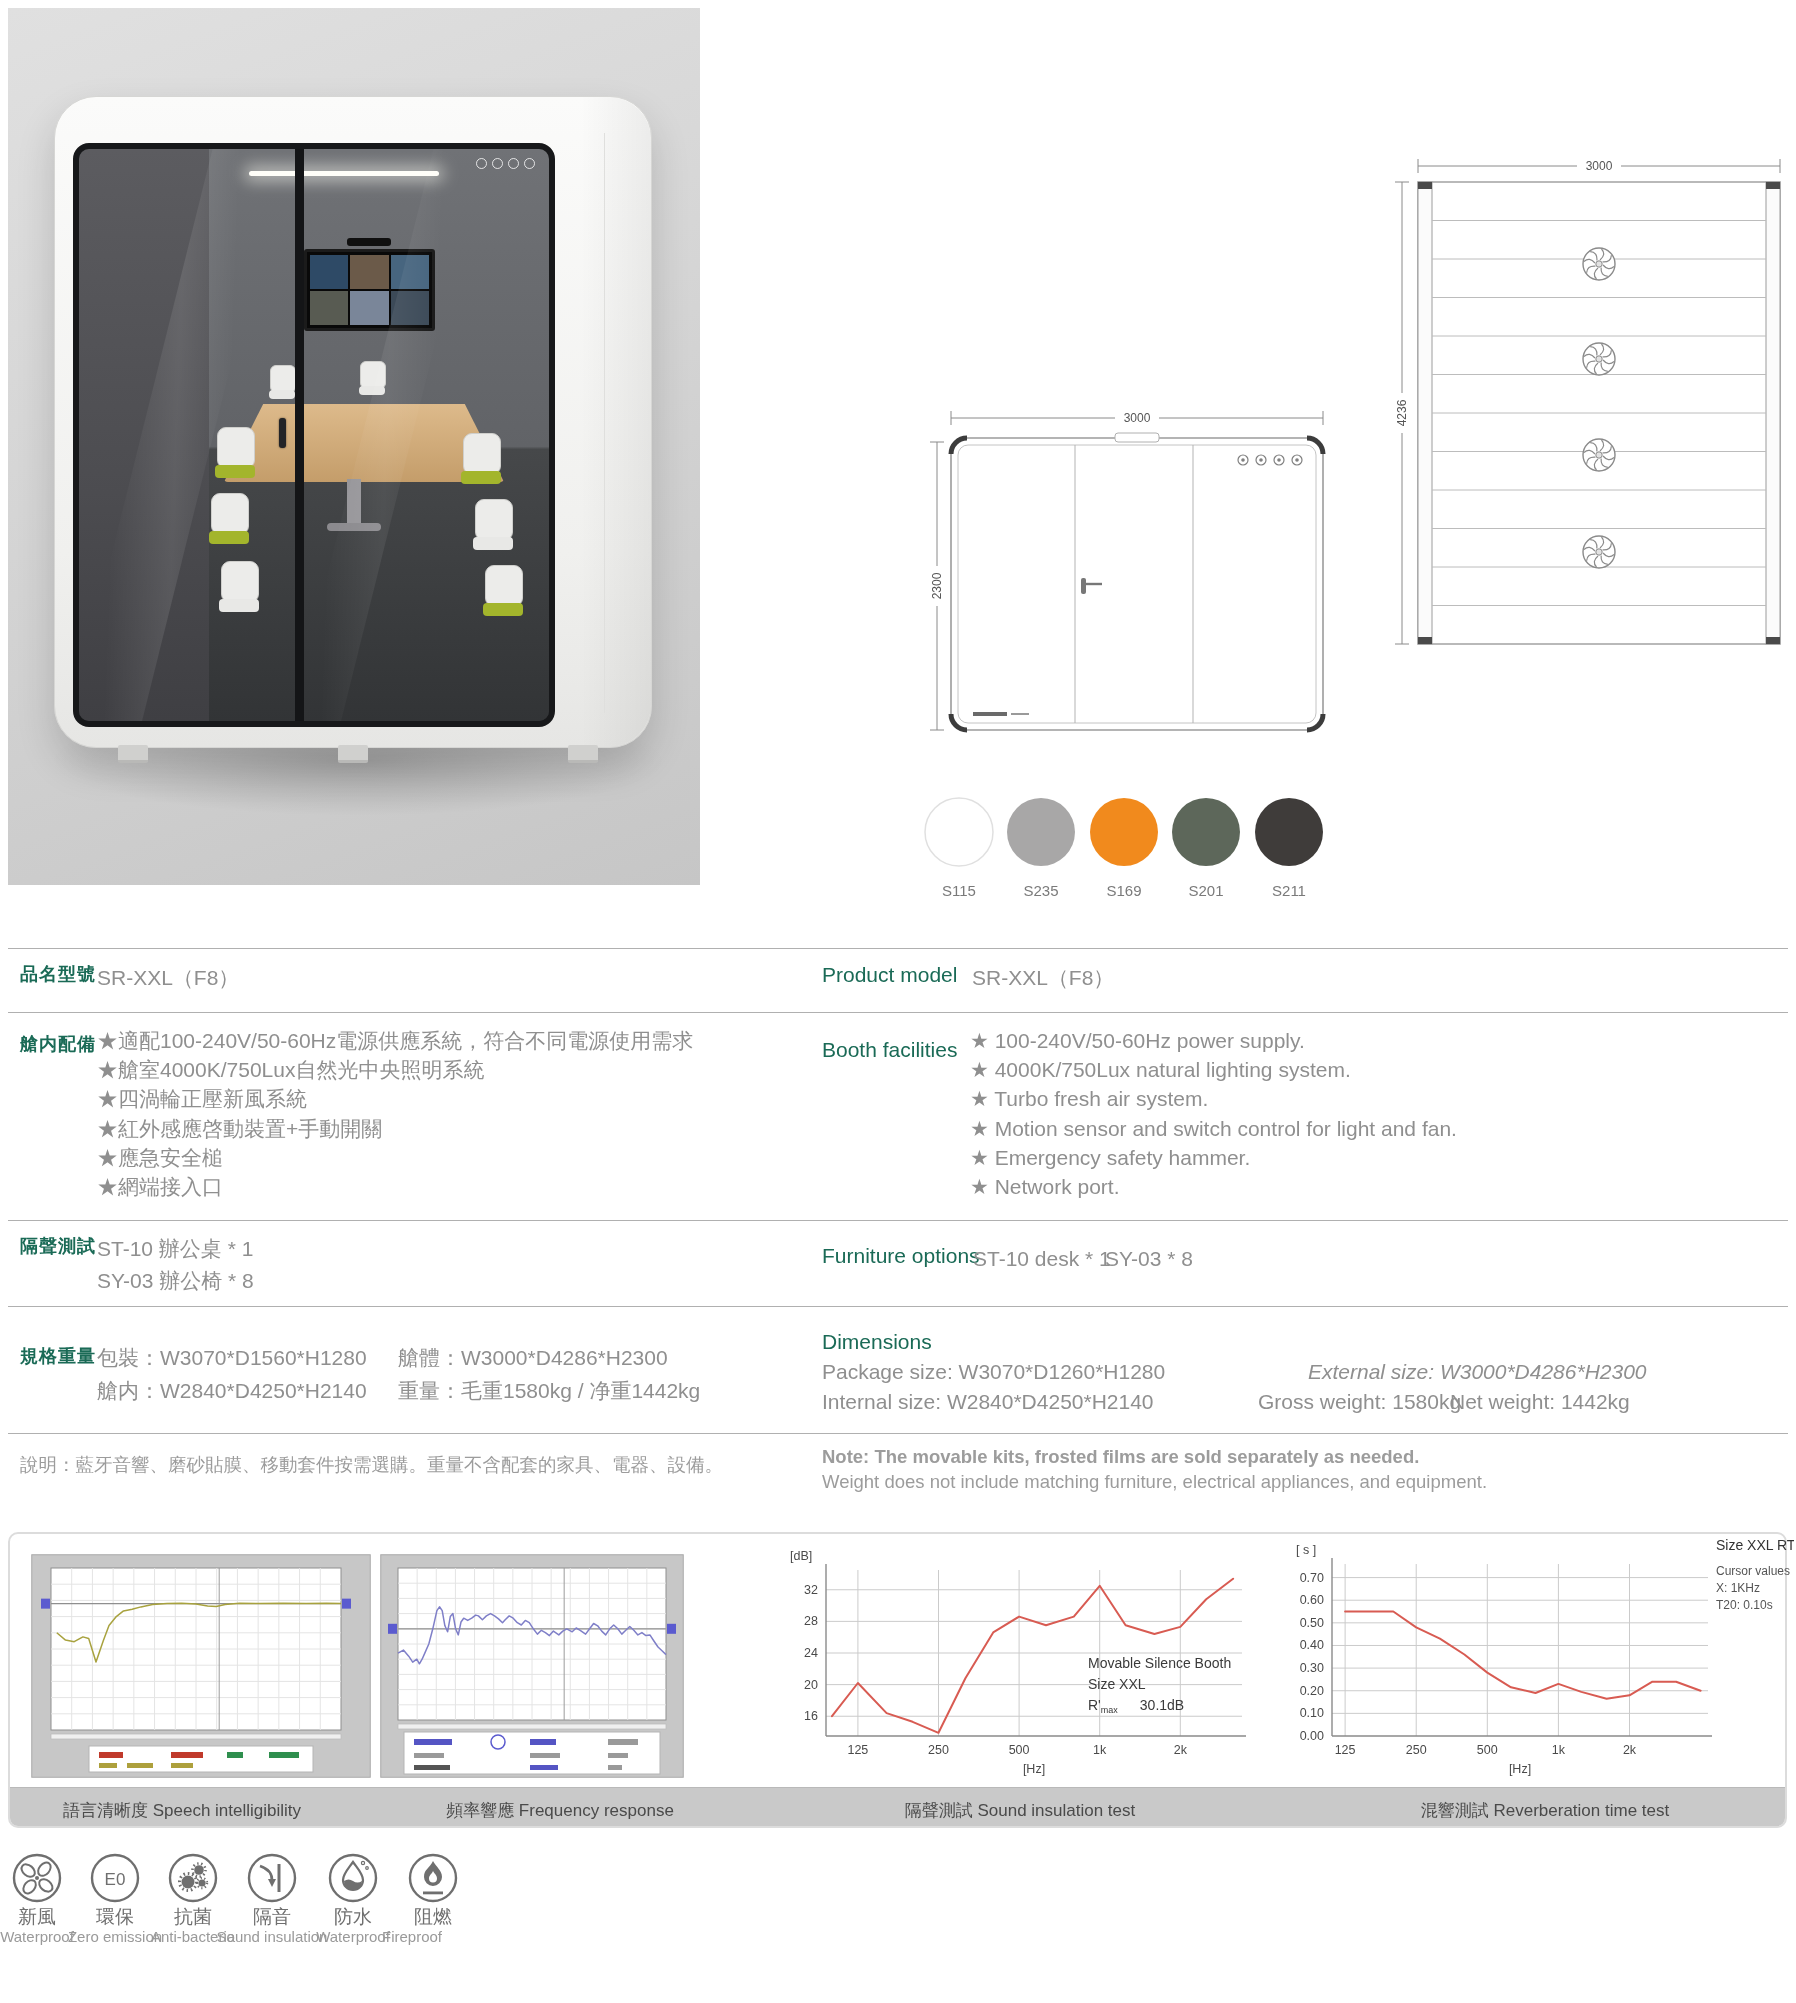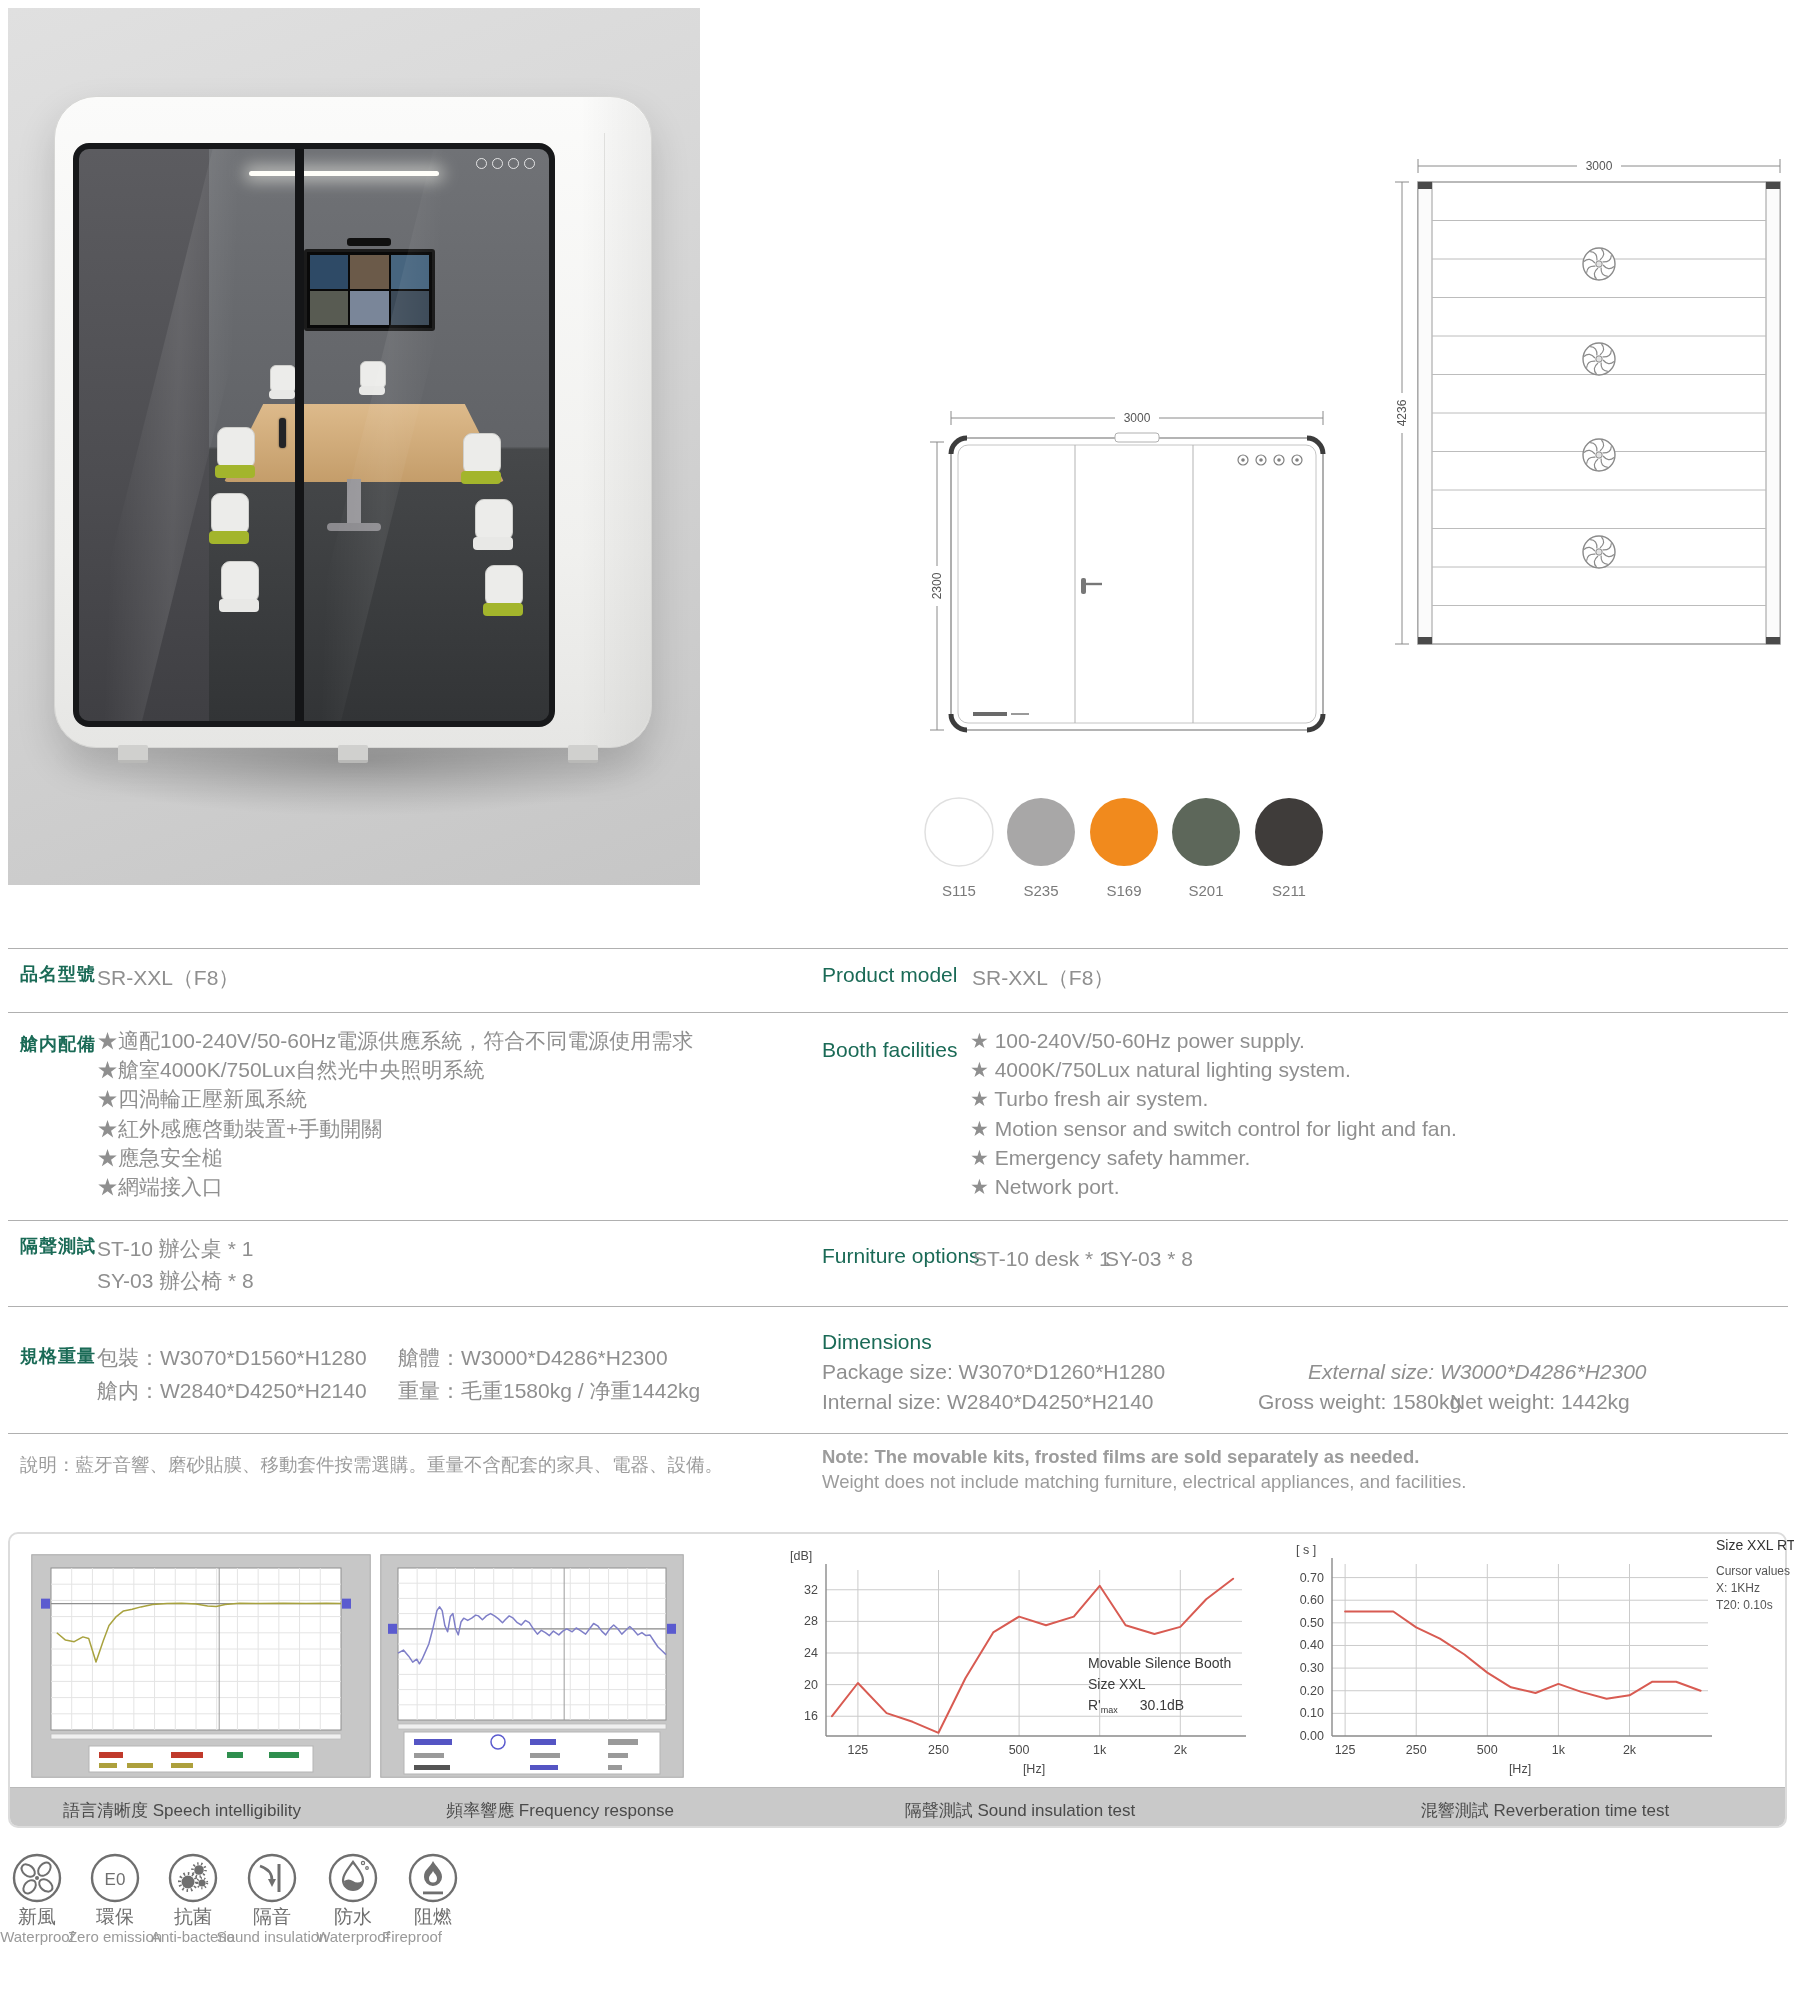--- a/index.html
+++ b/index.html
@@ -284,21 +284,21 @@
 <div class="en-label" style="left:822px;top:1330px;">Dimensions</div>
 <div class="spec-text" style="left:822px;top:1360px;">Package size: W3070*D1260*H1280</div>
 <div class="spec-text" style="left:1308px;top:1360px;font-style:italic;">External size: W3000*D4286*H2300</div>
 <div class="spec-text" style="left:822px;top:1390px;">Internal size: W2840*D4250*H2140</div>
 <div class="spec-text" style="left:1258px;top:1390px;">Gross weight: 1580kg</div>
 <div class="spec-text" style="left:1450px;top:1390px;">Net weight: 1442kg</div>
 
 <div class="hline" style="top:1433px;"></div>
 <div class="note-text" style="left:20px;top:1452px;">說明：藍牙音響、磨砂貼膜、移動套件按需選購。重量不含配套的家具、電器、設備。</div>
 <div class="note-text" style="left:822px;top:1446px;font-weight:bold;">Note:  The movable kits, frosted films are sold separately as needed.</div>
-<div class="note-text" style="left:822px;top:1471px;">Weight does not include matching furniture, electrical appliances, and facilities.</div>
+<div class="note-text" style="left:822px;top:1471px;">Weight does not include matching furniture, electrical appliances, and equipment.</div>
 
 <div class="charts-panel">
   <div class="caption-bar"></div>
 </div>
 <svg id="svg-win1" class="abs" style="left:31px;top:1554px;" width="340" height="224">
     <rect x="0.75" y="0.75" width="338.5" height="222.5" fill="#c7c7c7" stroke="#a9a9a9"></rect>
     <rect x="20" y="14" width="290" height="162" fill="#fff" stroke="#8f8f8f"></rect>
     <line x1="40.714285714285715" y1="14" x2="40.714285714285715" y2="176" stroke="#e4e4e4"></line>
     <line x1="61.42857142857143" y1="14" x2="61.42857142857143" y2="176" stroke="#e4e4e4"></line>
     <line x1="82.14285714285714" y1="14" x2="82.14285714285714" y2="176" stroke="#e4e4e4"></line>

